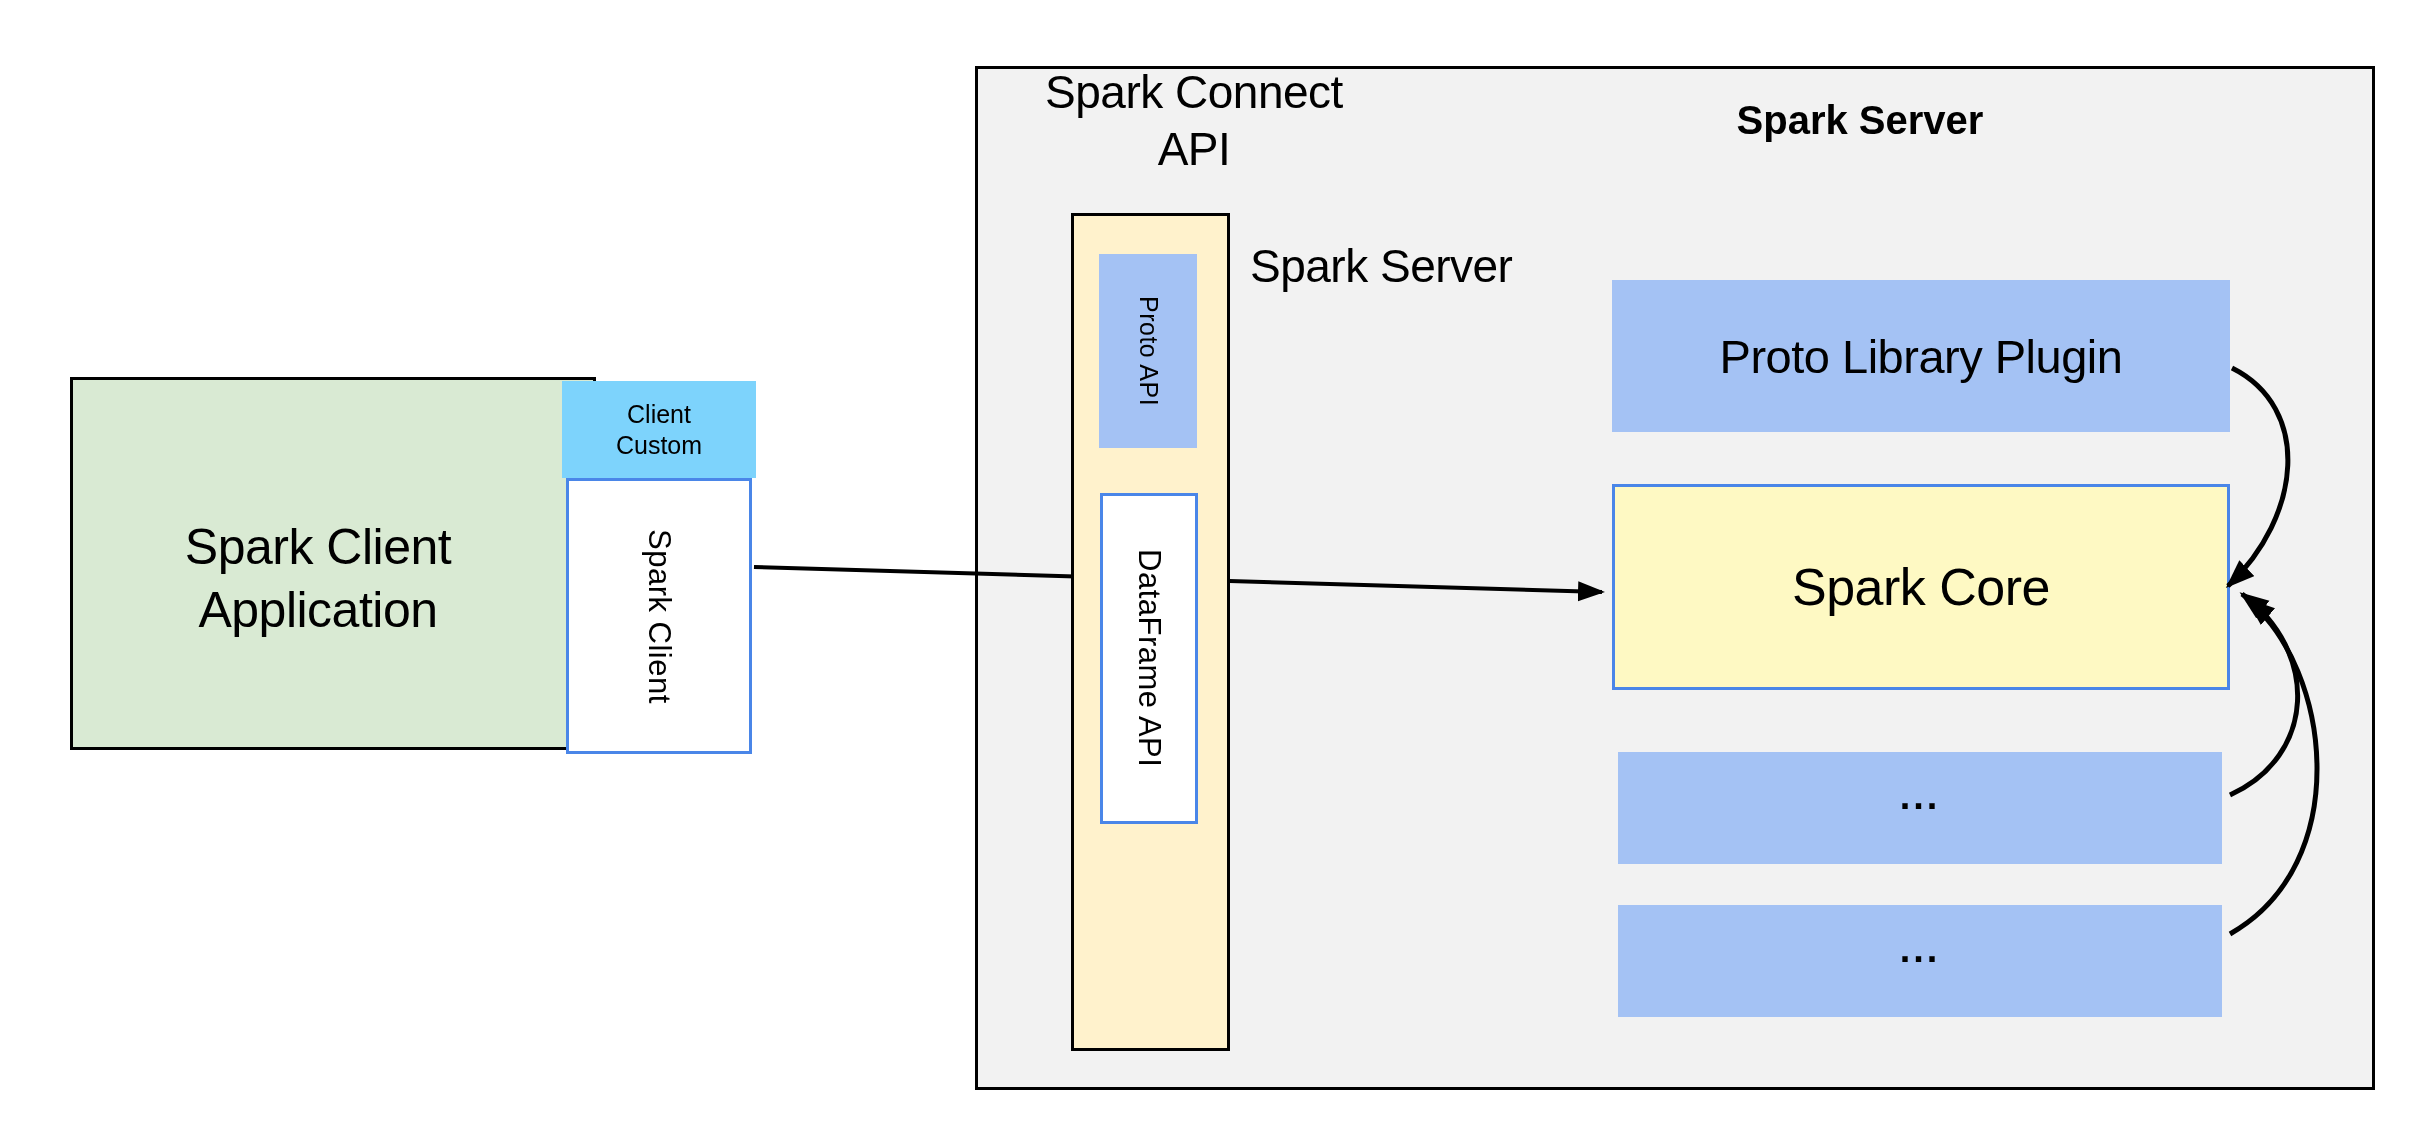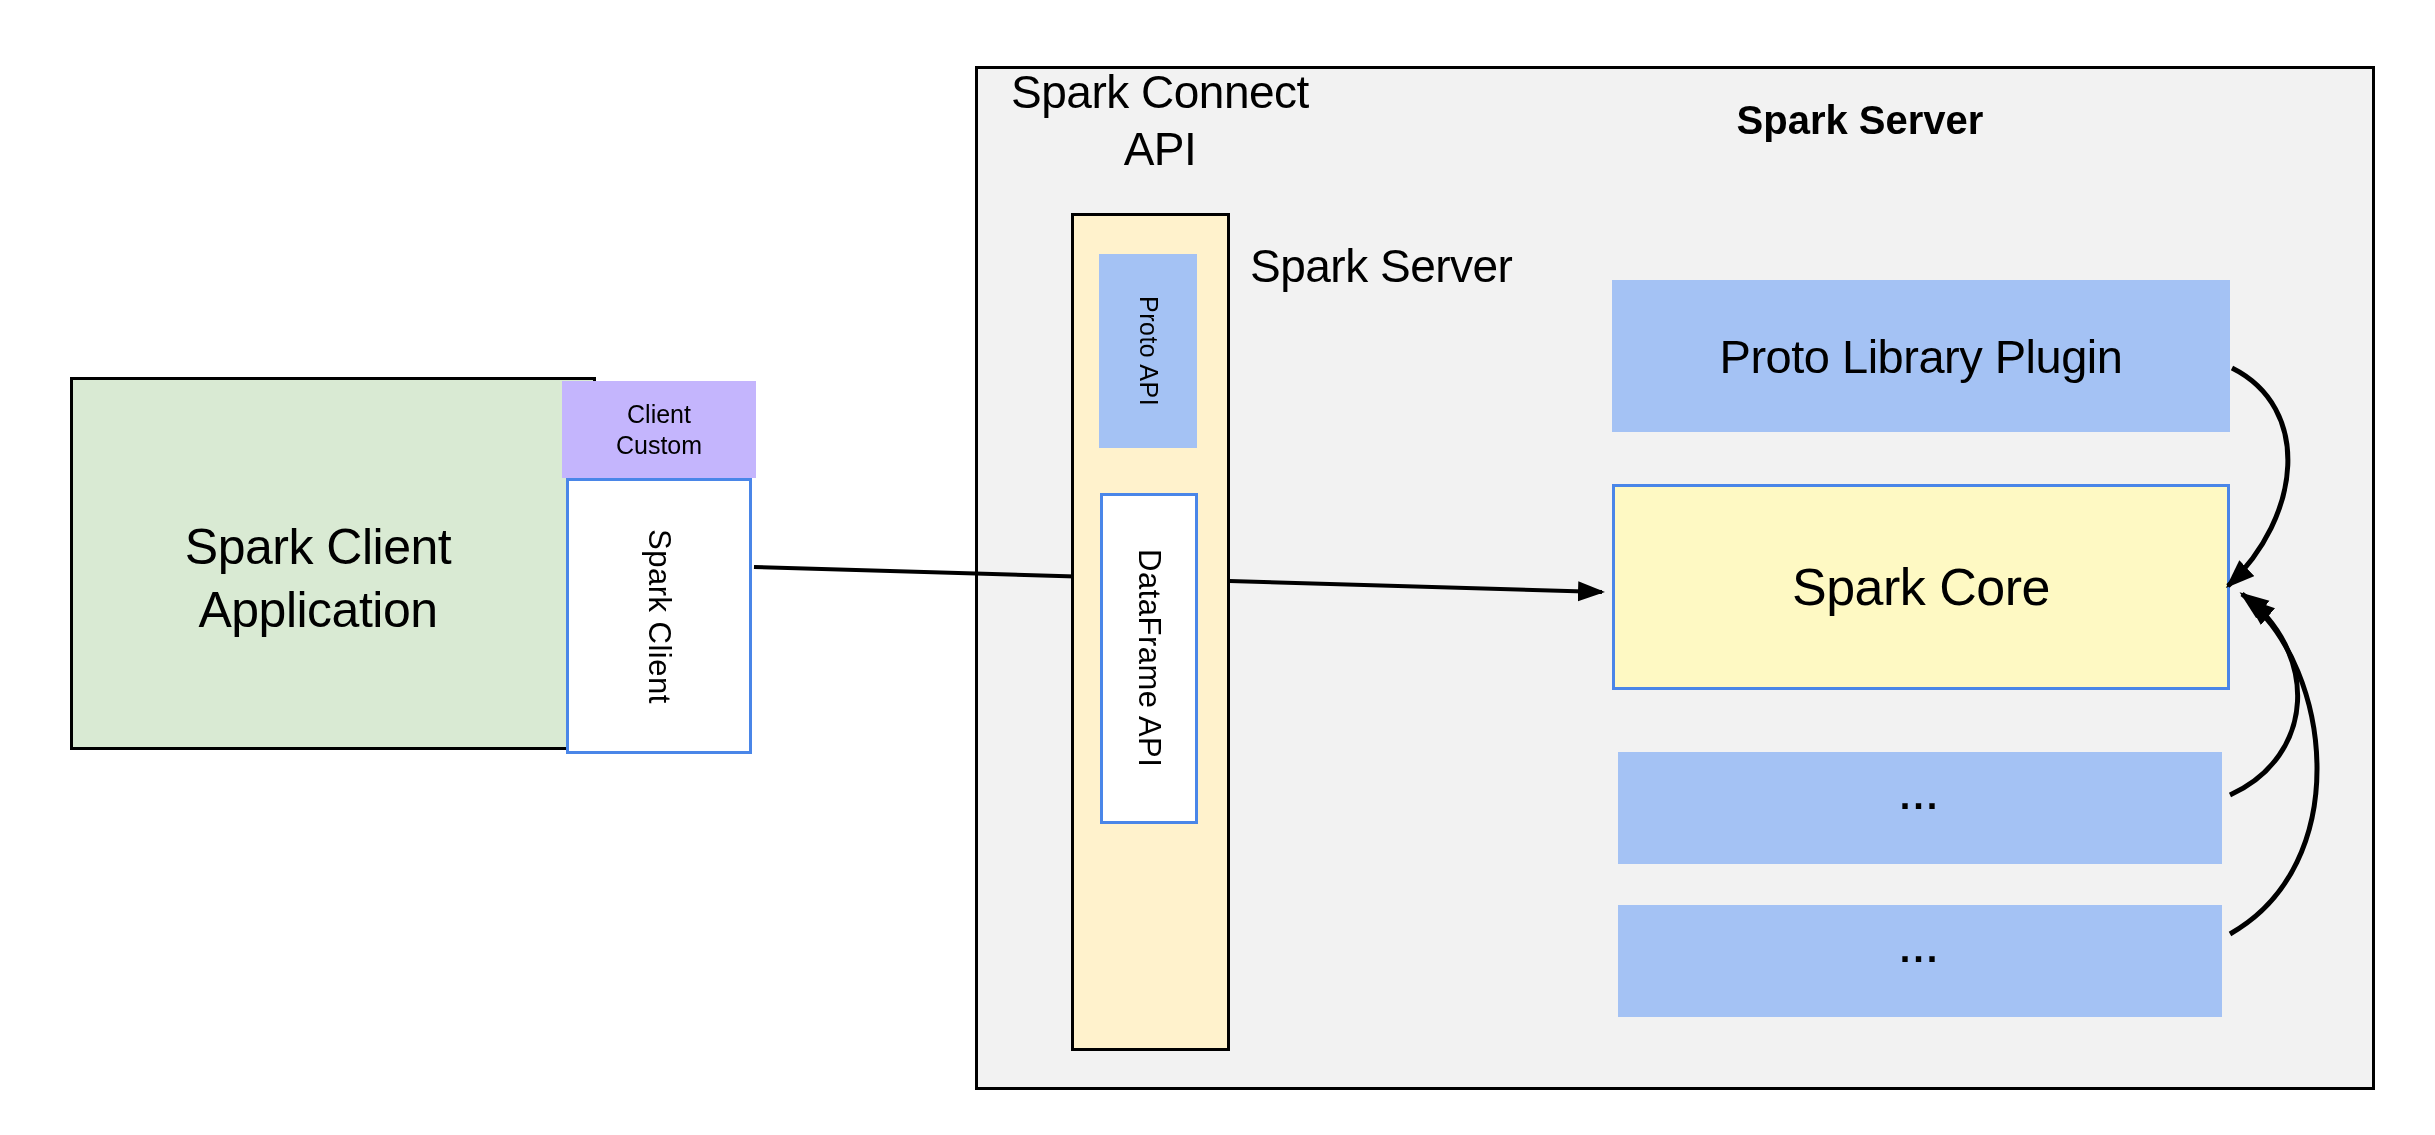--- a/index.html
+++ b/index.html
@@ -28,38 +28,38 @@
     left:70px;top:377px;width:526px;height:373px;
     background:#d9ead3;border:3px solid #000;z-index:2;
     display:flex;align-items:center;justify-content:center;
   }
   .app-label{
     font-size:50px;line-height:63px;text-align:center;
     padding:30px 30px 0 0;letter-spacing:-0.5px;
   }
   .package-box{
     left:562px;top:381px;width:194px;height:97px;
-    background:#c4b5fd;z-index:3;
+    background:#7dd3fc;z-index:3;
     display:flex;align-items:center;justify-content:center;
   }
   .package-label{font-size:25px;line-height:31px;text-align:center;}
   .client-box{
     left:566px;top:478px;width:186px;height:276px;
     background:#fff;border:3px solid #4a86e8;z-index:3;
     display:flex;align-items:center;justify-content:center;
   }
   .vtext{
     writing-mode:vertical-rl;text-orientation:mixed;
     white-space:nowrap;letter-spacing:0.5px;
   }
   .client-vlabel{font-size:31px;}
 
   
   .connect-title{
-    left:965px;top:64px;width:390px;z-index:3;
+    left:999px;top:64px;width:390px;z-index:3;
     font-size:46px;line-height:57px;text-align:center;letter-spacing:-0.5px;
   }
   .yellow-box{
     left:1071px;top:213px;width:159px;height:838px;
     background:#fff2cc;border:3px solid #000;z-index:3;
   }
   .proto-box{
     left:1099px;top:254px;width:98px;height:194px;
     background:#a4c2f4;z-index:4;
     display:flex;align-items:center;justify-content:center;

